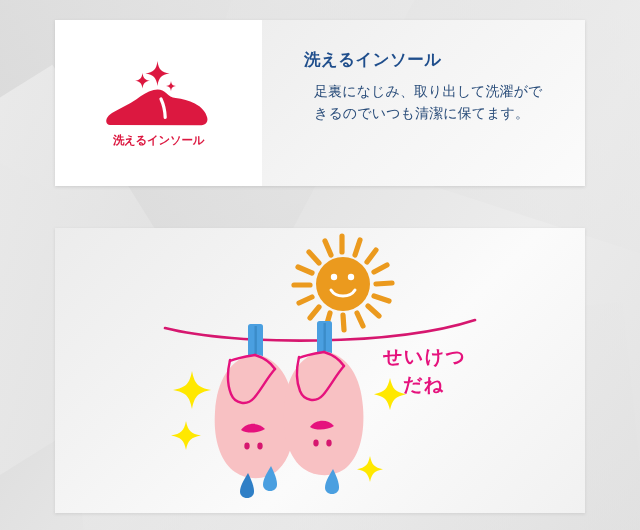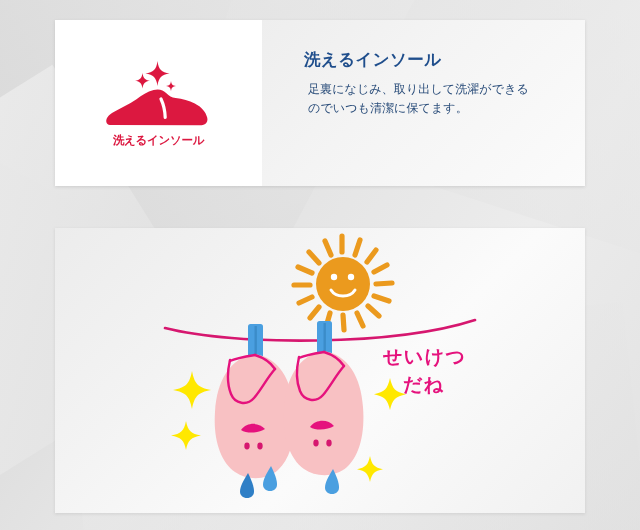--- a/index.html
+++ b/index.html
@@ -80,23 +80,23 @@
   #feature-title {
     color: #1f4e8c;
     font-size: 16.5px;
     font-weight: bold;
     letter-spacing: .4px;
     margin: 0 0 10px 0;
     line-height: 1.2;
   }
   #feature-desc {
     color: #2a4d7a;
-    font-size: 12px;
+    font-size: 14px;
     line-height: 1.62;
-    margin: 4px;
+    margin: 10px;
     letter-spacing: .1px;
     max-width: 232px;
   }
 
   
   #insole-logo {
     width: 124px;
     text-align: center;
     line-height: 0;
   }

